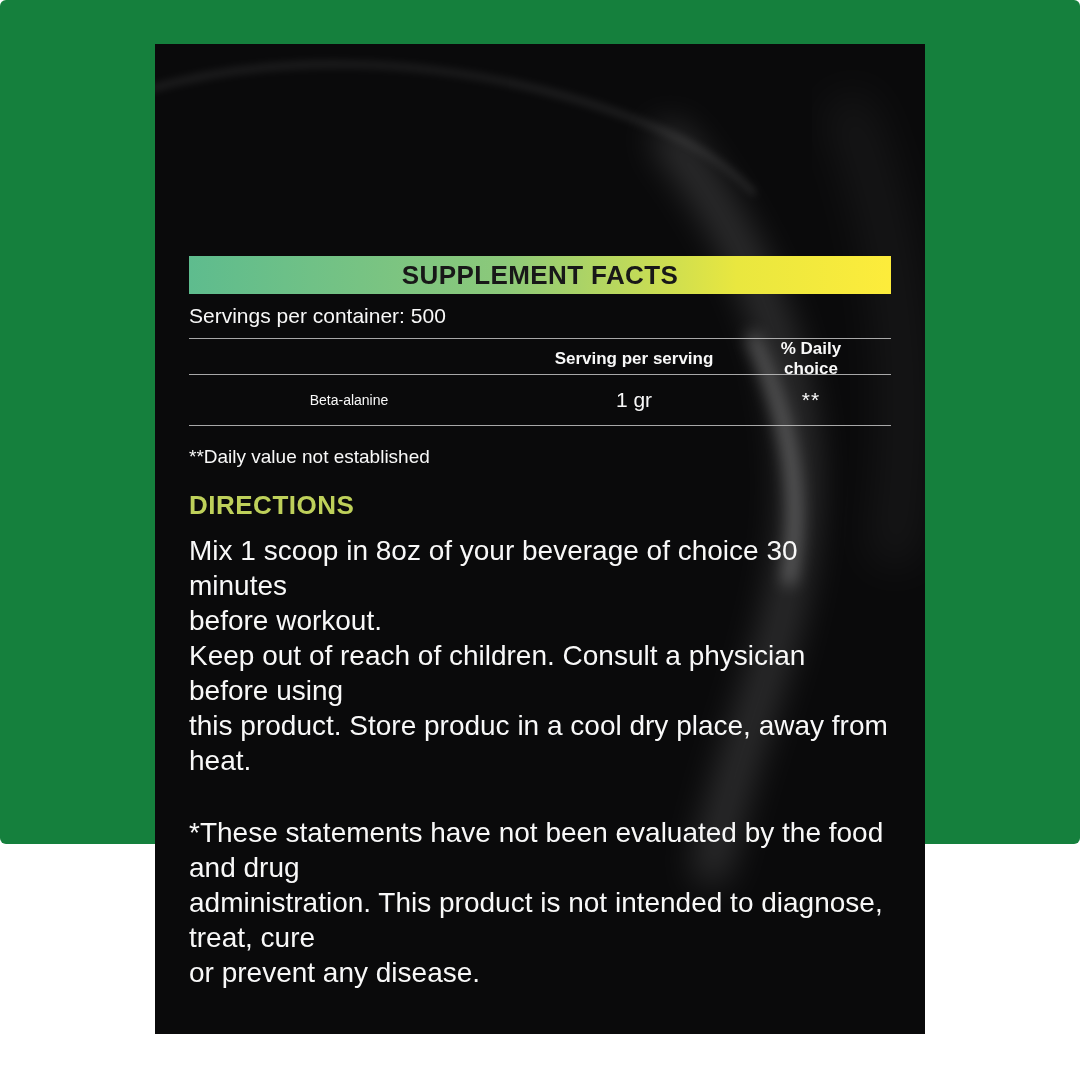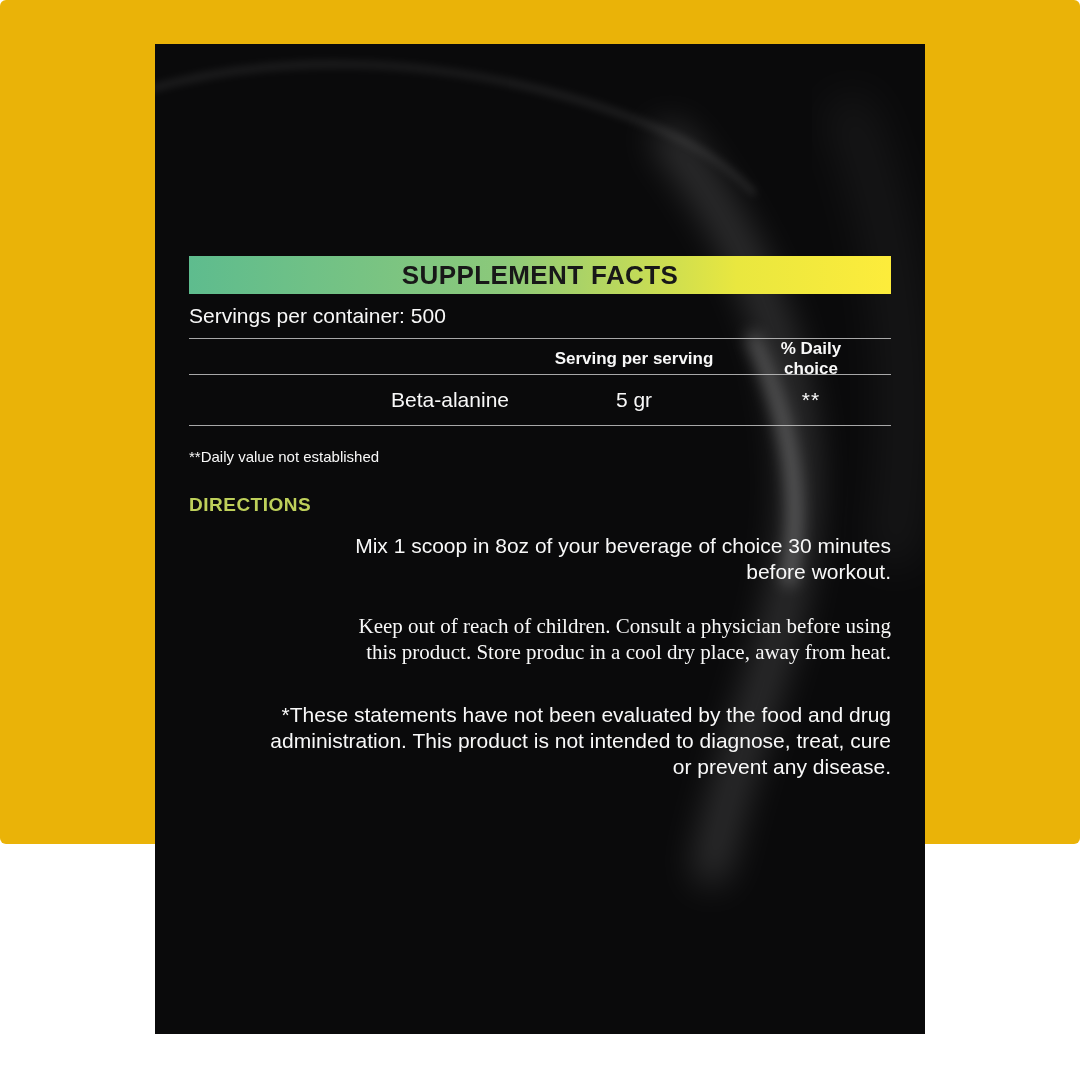--- a/index.html
+++ b/index.html
@@ -1,39 +1,39 @@
 <!DOCTYPE html>
 <html><head>
 <meta charset="utf-8">
 <style>
   html,body{margin:0;padding:0;}
   body{width:1080px;height:1080px;background:#ffffff;font-family:"Liberation Sans",sans-serif;overflow:hidden;}
-  .page{position:relative;width:1080px;height:844px;background:#eab308;border-radius:6px;}
+  .page{position:relative;width:1080px;height:844px;background:#15803d;border-radius:6px;}
   .panel{position:absolute;left:155px;top:44px;width:770px;height:990px;background:#0a0a0b;overflow:hidden;}
   .smoke{position:absolute;left:0;top:0;width:770px;height:990px;display:block;}
   .content{position:relative;z-index:1;padding:0 34px;}
   .banner{margin-top:212px;height:38px;display:flex;align-items:center;justify-content:center;
           background:linear-gradient(90deg,#5ebc8e 0%,#8cc97a 45%,#e9e73f 78%,#fdec3b 100%);}
   .banner-title{font-size:26px;font-weight:800;color:#181818;letter-spacing:.4px;}
   .serving{margin-top:8px;color:#f8f8f8;font-size:21px;line-height:27px;}
   .rule{height:1px;background:#c4c4c4;opacity:.85;}
   .rule.r1{margin-top:9px;}
   .grid{display:grid;grid-template-columns:1fr 250px 104px;padding-right:28px;align-items:center;}
   .thead{height:35px;}
   .trow{height:50px;}
   .cell{color:#f8f8f8;}
-  .cell.name{text-align:right;font-size:21px;}
+  .cell.name{text-align:center;font-size:14px;}
   .cell.amt{text-align:center;font-size:21px;}
   .cell.dv{text-align:center;font-size:21px;letter-spacing:1px;}
   .th{font-size:17px !important;font-weight:700;letter-spacing:0 !important;}
-  .footnote{margin-top:18px;color:#f8f8f8;font-size:15px;line-height:26px;}
-  .sec-h{margin:23px 0 0 0;font-size:19px;line-height:24px;font-weight:800;letter-spacing:.5px;color:#bed05a;}
+  .footnote{margin-top:18px;color:#f8f8f8;font-size:19px;line-height:26px;}
+  .sec-h{margin:23px 0 0 0;font-size:26px;line-height:24px;font-weight:800;letter-spacing:.5px;color:#bed05a;}
   .sec-h.warn{margin-top:23px;}
-  .para{margin:16px 0 0 0;color:#f8f8f8;font-size:21px;line-height:26px;white-space:pre-line;text-align:right;}
-  .para.w2{margin-top:28px;font-family:Liberation Serif, serif;}
+  .para{margin:16px 0 0 0;color:#f8f8f8;font-size:28px;line-height:35px;white-space:pre-line;}
+  .para.w2{margin-top:0;}
   .para.disclaimer{margin-top:37px;}
 </style>
 </head>
 <body>
 
 <div class="page">
   <div class="panel" style="background: rgb(10, 10, 11);">
 
     <svg class="smoke" viewBox="0 0 770 990" aria-hidden="true">
       <defs>
@@ -71,21 +71,21 @@
       <div class="grid thead">
         <div class="cell name"></div>
         <div class="cell amt th">Serving per serving</div>
         <div class="cell dv th">% Daily choice</div>
       </div>
 
       <div class="rule" style="background: rgb(196, 196, 196);"></div>
 
       <div class="grid trow">
         <div class="cell name">Beta-alanine</div>
-        <div class="cell amt">5 gr</div>
+        <div class="cell amt">1 gr</div>
         <div class="cell dv">**</div>
       </div>
 
       <div class="rule" style="background: rgb(196, 196, 196);"></div>
 
       <div class="footnote">**Daily value not established</div>
 
       <h3 class="sec-h" style="color: rgb(190, 208, 90);">DIRECTIONS</h3>
       <p class="para">Mix 1 scoop in 8oz of your beverage of choice 30 minutes
 before workout.</p>

